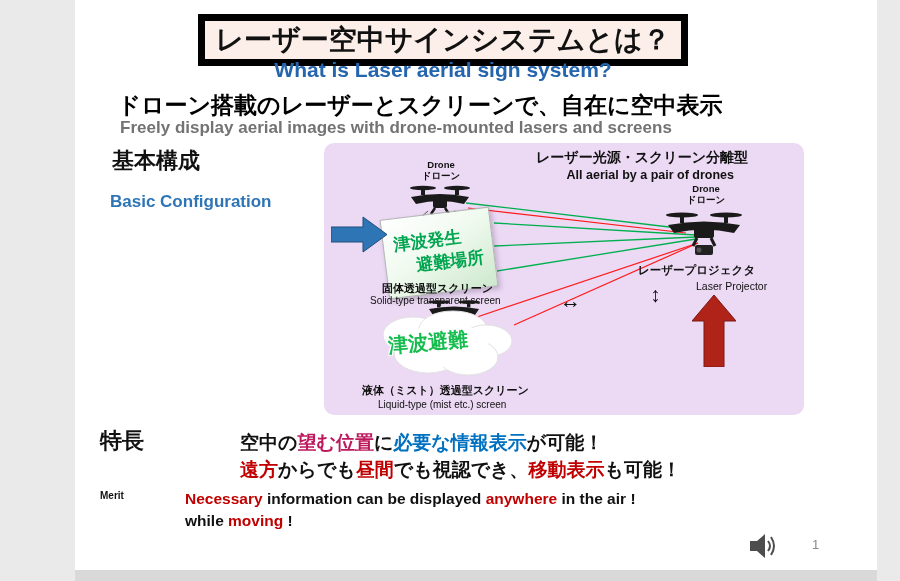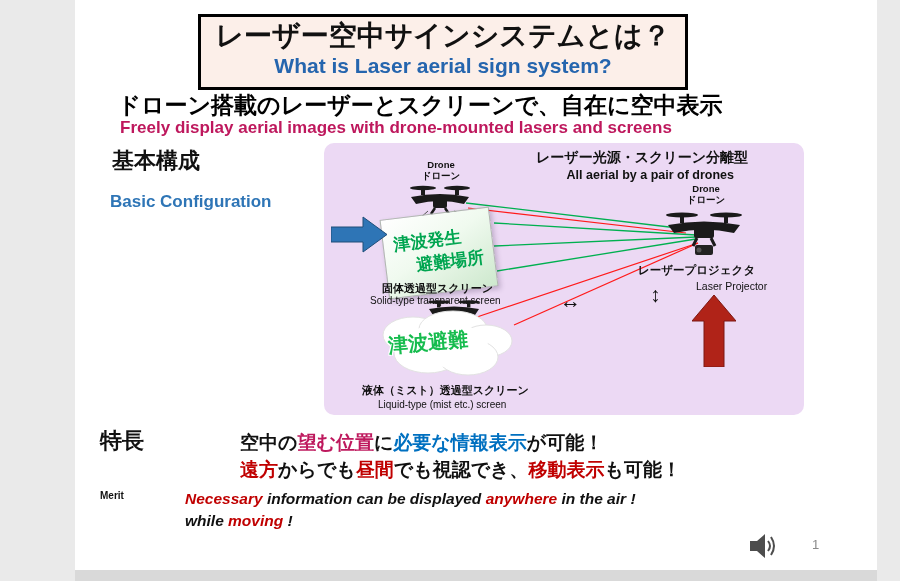--- a/index.html
+++ b/index.html
@@ -7,27 +7,27 @@
   .stage {
     position:relative; width:900px; height:581px; background:#ffffff;
     overflow:hidden; font-family:"Liberation Sans","DejaVu Sans",sans-serif; color:#111;
   }
   .abs { position:absolute; }
 
   .edge-left   { left:0; top:0; width:75px; height:581px; background:#eaeaea; }
   .edge-right  { left:877px; top:0; width:23px; height:581px; background:#eaeaea; }
   .edge-bottom { left:75px; top:570px; width:802px; height:11px; background:#d9d9d9; }
 
-  .title-box { left:198px; top:14px; width:490px; height:76px; background:#fcefe9;
-               border:3px solid #000000; text-align:center; padding-top:2px; }
+  .title-box { left:198px; top:14px; width:490px; height:52px; background:#fcefe9;
+               border:7px solid #000000; text-align:center; padding-top:2px; }
   .title-jp  { font-size:28px; font-weight:bold; line-height:34px; color:#111; }
   .title-en  { font-size:21px; font-weight:bold; line-height:26px; color:#2565ae; }
 
   .headline-jp { left:0; width:840px; top:90px; text-align:center; font-size:23px; font-weight:bold; color:#000000; }
-  .headline-en { left:0; width:792px; top:118px; text-align:center; font-size:17px; font-weight:bold; color:#be185d; }
+  .headline-en { left:0; width:792px; top:118px; text-align:center; font-size:17px; font-weight:bold; color:#737373; }
 
   .section-jp { left:112px; top:146px; font-size:22px; font-weight:bold; }
   .section-en { left:110px; top:192px; font-size:17px; font-weight:bold; color:#2e75b6; }
 
   .panel { left:324px; top:143px; width:480px; height:272px; background:#ecd9f4; border-radius:10px; }
 
   .cap-jp { right:56px; top:6px;  font-size:14px;   font-weight:bold; }
   .cap-en { right:70px; top:25px; font-size:12.5px; font-weight:bold; }
 
   .drone-label { font-size:9.5px; font-weight:bold; line-height:11px; text-align:center; }
@@ -60,21 +60,21 @@
   .arrow-red  { left:368px; top:152px; }
   .marrow   { font-size:21px; font-weight:bold; color:#111; }
   .marrow-h { left:236px; top:146px; }
   .marrow-v { left:326px; top:140px; }
 
   .lasers { left:0; top:0; pointer-events:none; }
 
   .feat-head-jp { left:100px; top:426px; font-size:22px; font-weight:bold; }
   .feat-jp      { left:240px; top:429px; font-size:19px; font-weight:bold; line-height:27px; }
   .merit-head   { left:100px; top:490px; font-size:10px; font-weight:bold; }
-  .merit-en     { left:185px; top:488px; font-size:15.5px; font-weight:bold; line-height:22px; width:650px;font-style:italic; }
+  .merit-en     { left:185px; top:488px; font-size:15.5px; font-weight:bold; line-height:22px; width:650px; }
 
   .speaker { left:748px; top:532px; cursor:pointer; }
   .pagenum { left:812px; top:537px; font-size:13px; color:#8a8a8a; }
 </style>
 </head>
 <body>
 
 <div class="stage">
 
   <div class="abs edge-left"></div>

